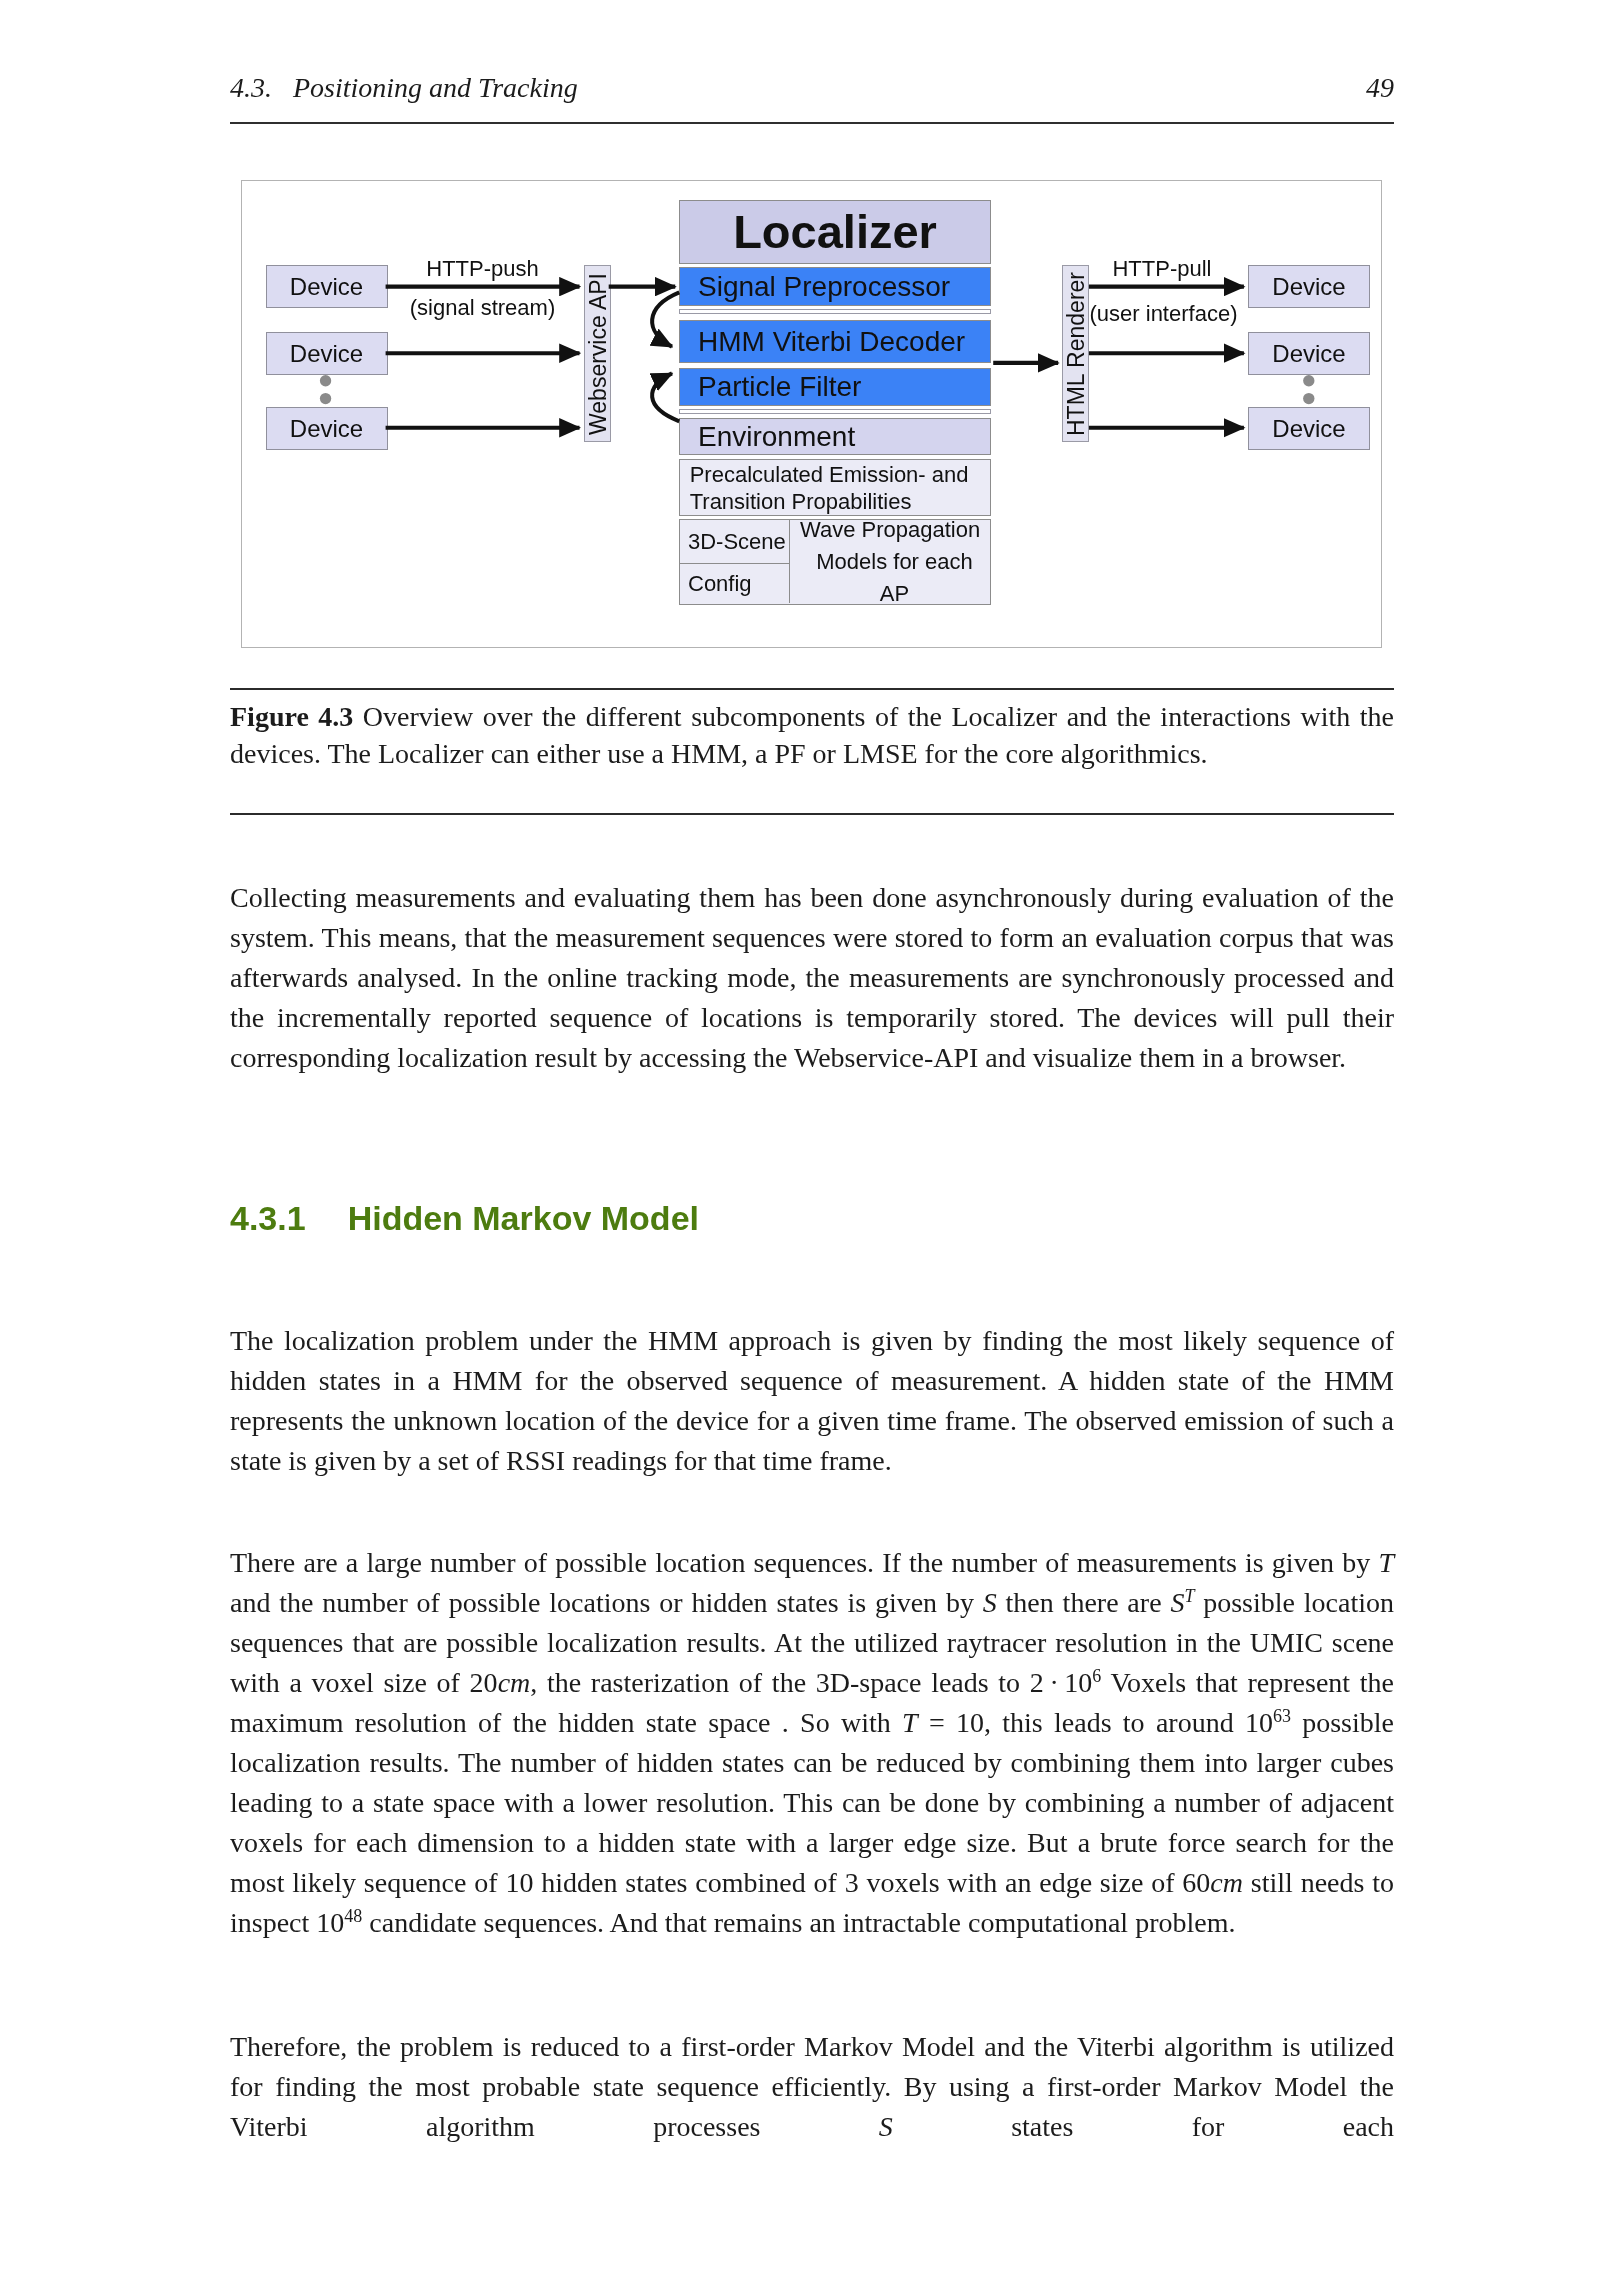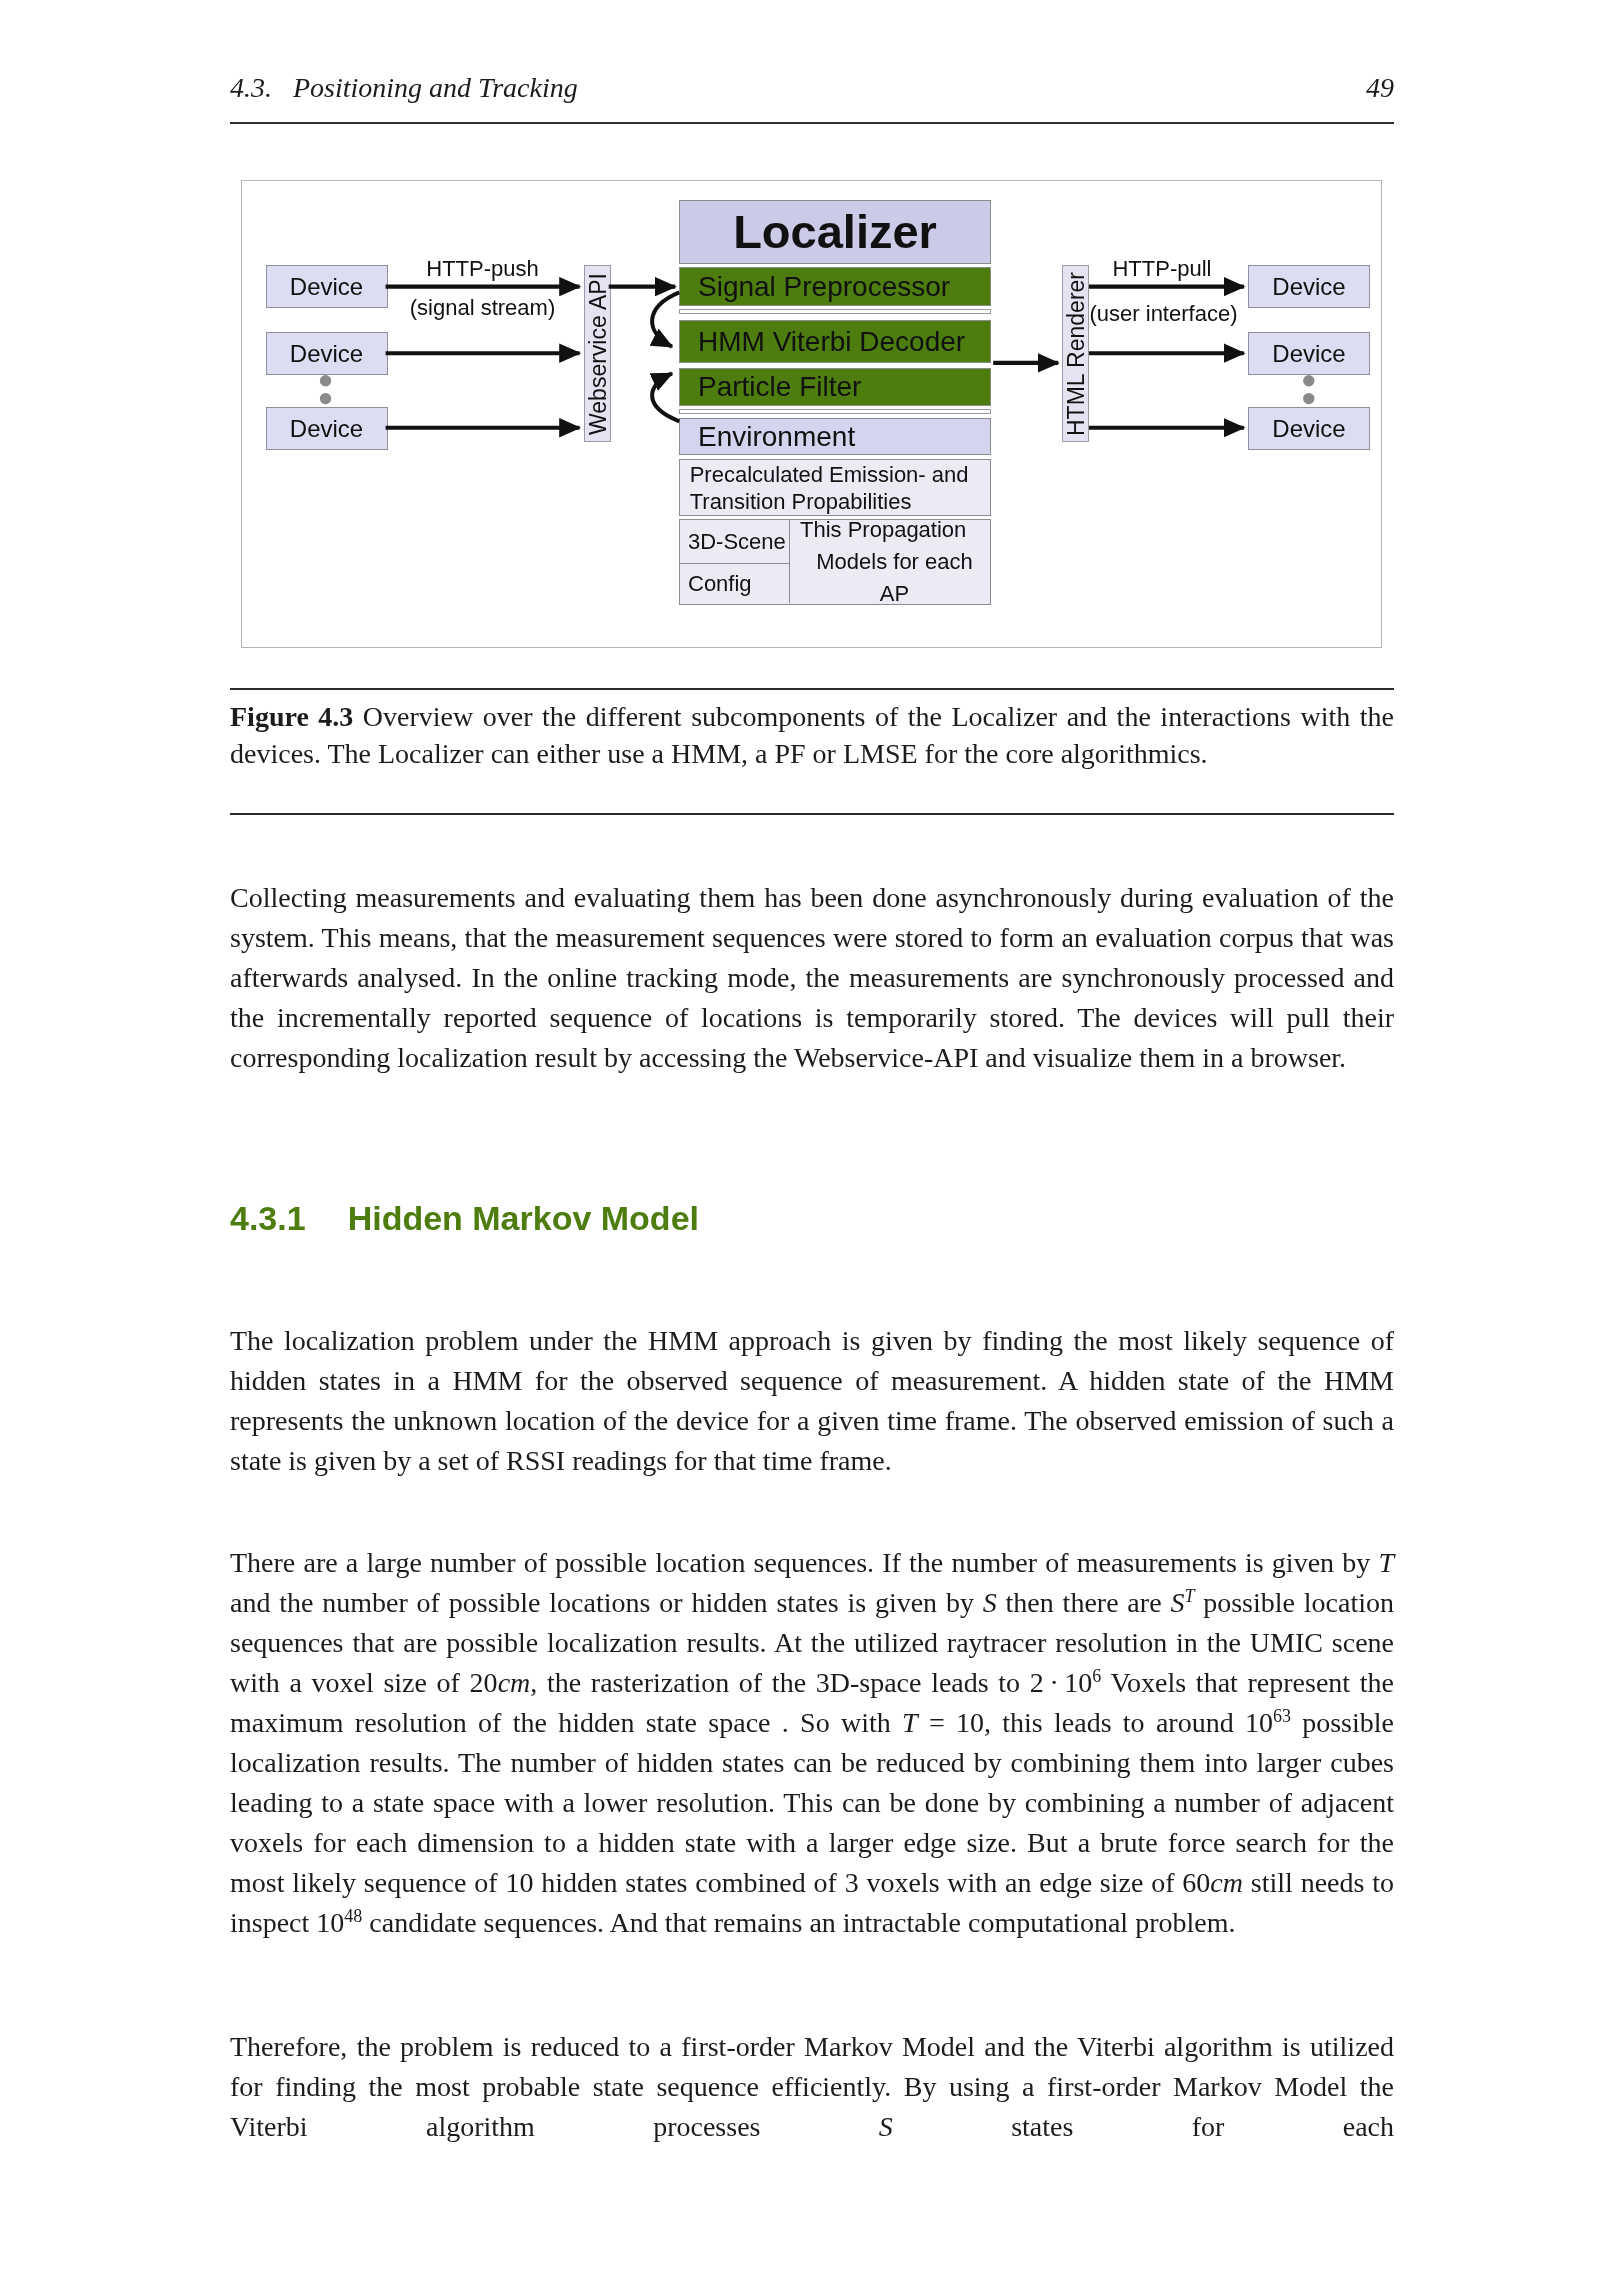--- a/index.html
+++ b/index.html
@@ -21,21 +21,21 @@
   .dev{width:120px;height:41px;background:#dcdcf2;border:1.6px solid #90909c;
        font-family:"Liberation Sans", sans-serif;font-size:24px;color:#111;
        display:flex;align-items:center;justify-content:center;}
   .bar{width:25px;height:175px;background:#e3e3f1;border:1.6px solid #9a9aa6;}
   .vlabel{position:absolute;left:50%;top:50%;transform:translate(-50%,-50%) rotate(-90deg);
           white-space:nowrap;font-family:"Liberation Sans", sans-serif;font-size:23px;color:#111;}
   .colbox{left:437px;width:312px;border:1.6px solid #8c8c8c;
           font-family:"Liberation Sans", sans-serif;color:#111;box-sizing:border-box;}
   .localizer{top:18.7px;height:64px;background:#cbcbe8;display:flex;align-items:center;justify-content:center;
              font-size:47px;font-weight:bold;}
-  .comp{background:#4d7c0f;display:flex;align-items:center;padding-left:18px;font-size:28px;}
+  .comp{background:#3b82f6;display:flex;align-items:center;padding-left:18px;font-size:28px;}
   .strip{background:#ffffff;border:1.6px solid #9a9aa6;height:4.9px;}
   .envbox{background:#d4d4ee;}
   .precalc{top:278px;height:57px;background:#ebebf6;font-size:22px;line-height:27px;
            display:flex;flex-direction:column;justify-content:center;padding-left:9.7px;}
   .envrow{top:338px;height:86px;background:#ebebf6;padding:0;text-align:center;}
   .cell{position:absolute;box-sizing:border-box;font-size:22px;display:flex;align-items:center;padding-left:8px;}
   .cell-scene{left:0;top:0;width:110px;height:44px;border-right:1.6px solid #8c8c8c;border-bottom:1.6px solid #8c8c8c;}
   .cell-config{left:0;top:44px;width:110px;height:39px;border-right:1.6px solid #8c8c8c;}
   .cell-wave{left:112px;top:0;width:197px;height:83px;flex-direction:column;align-items:flex-start;
              justify-content:center;line-height:32px;}
@@ -102,21 +102,21 @@
     <span>Transition Propabilities</span>
   </div>
   <div class="abs colbox envrow">
     <div class="cell cell-scene">
       <span>3D-Scene</span>
       </div>
     <div class="cell cell-config">
       <span>Config</span>
       </div>
     <div class="cell cell-wave">
-      <span>This Propagation</span>
+      <span>Wave Propagation</span>
       <span>Models for each AP</span>
     </div>
   </div>
 
   <div class="abs bar" style="left:820px;top:84px;">
     <span class="vlabel">HTML Renderer</span>
   </div>
 
   <div class="abs dev" style="left:1006px;top:84px;">
     <span>Device</span>

